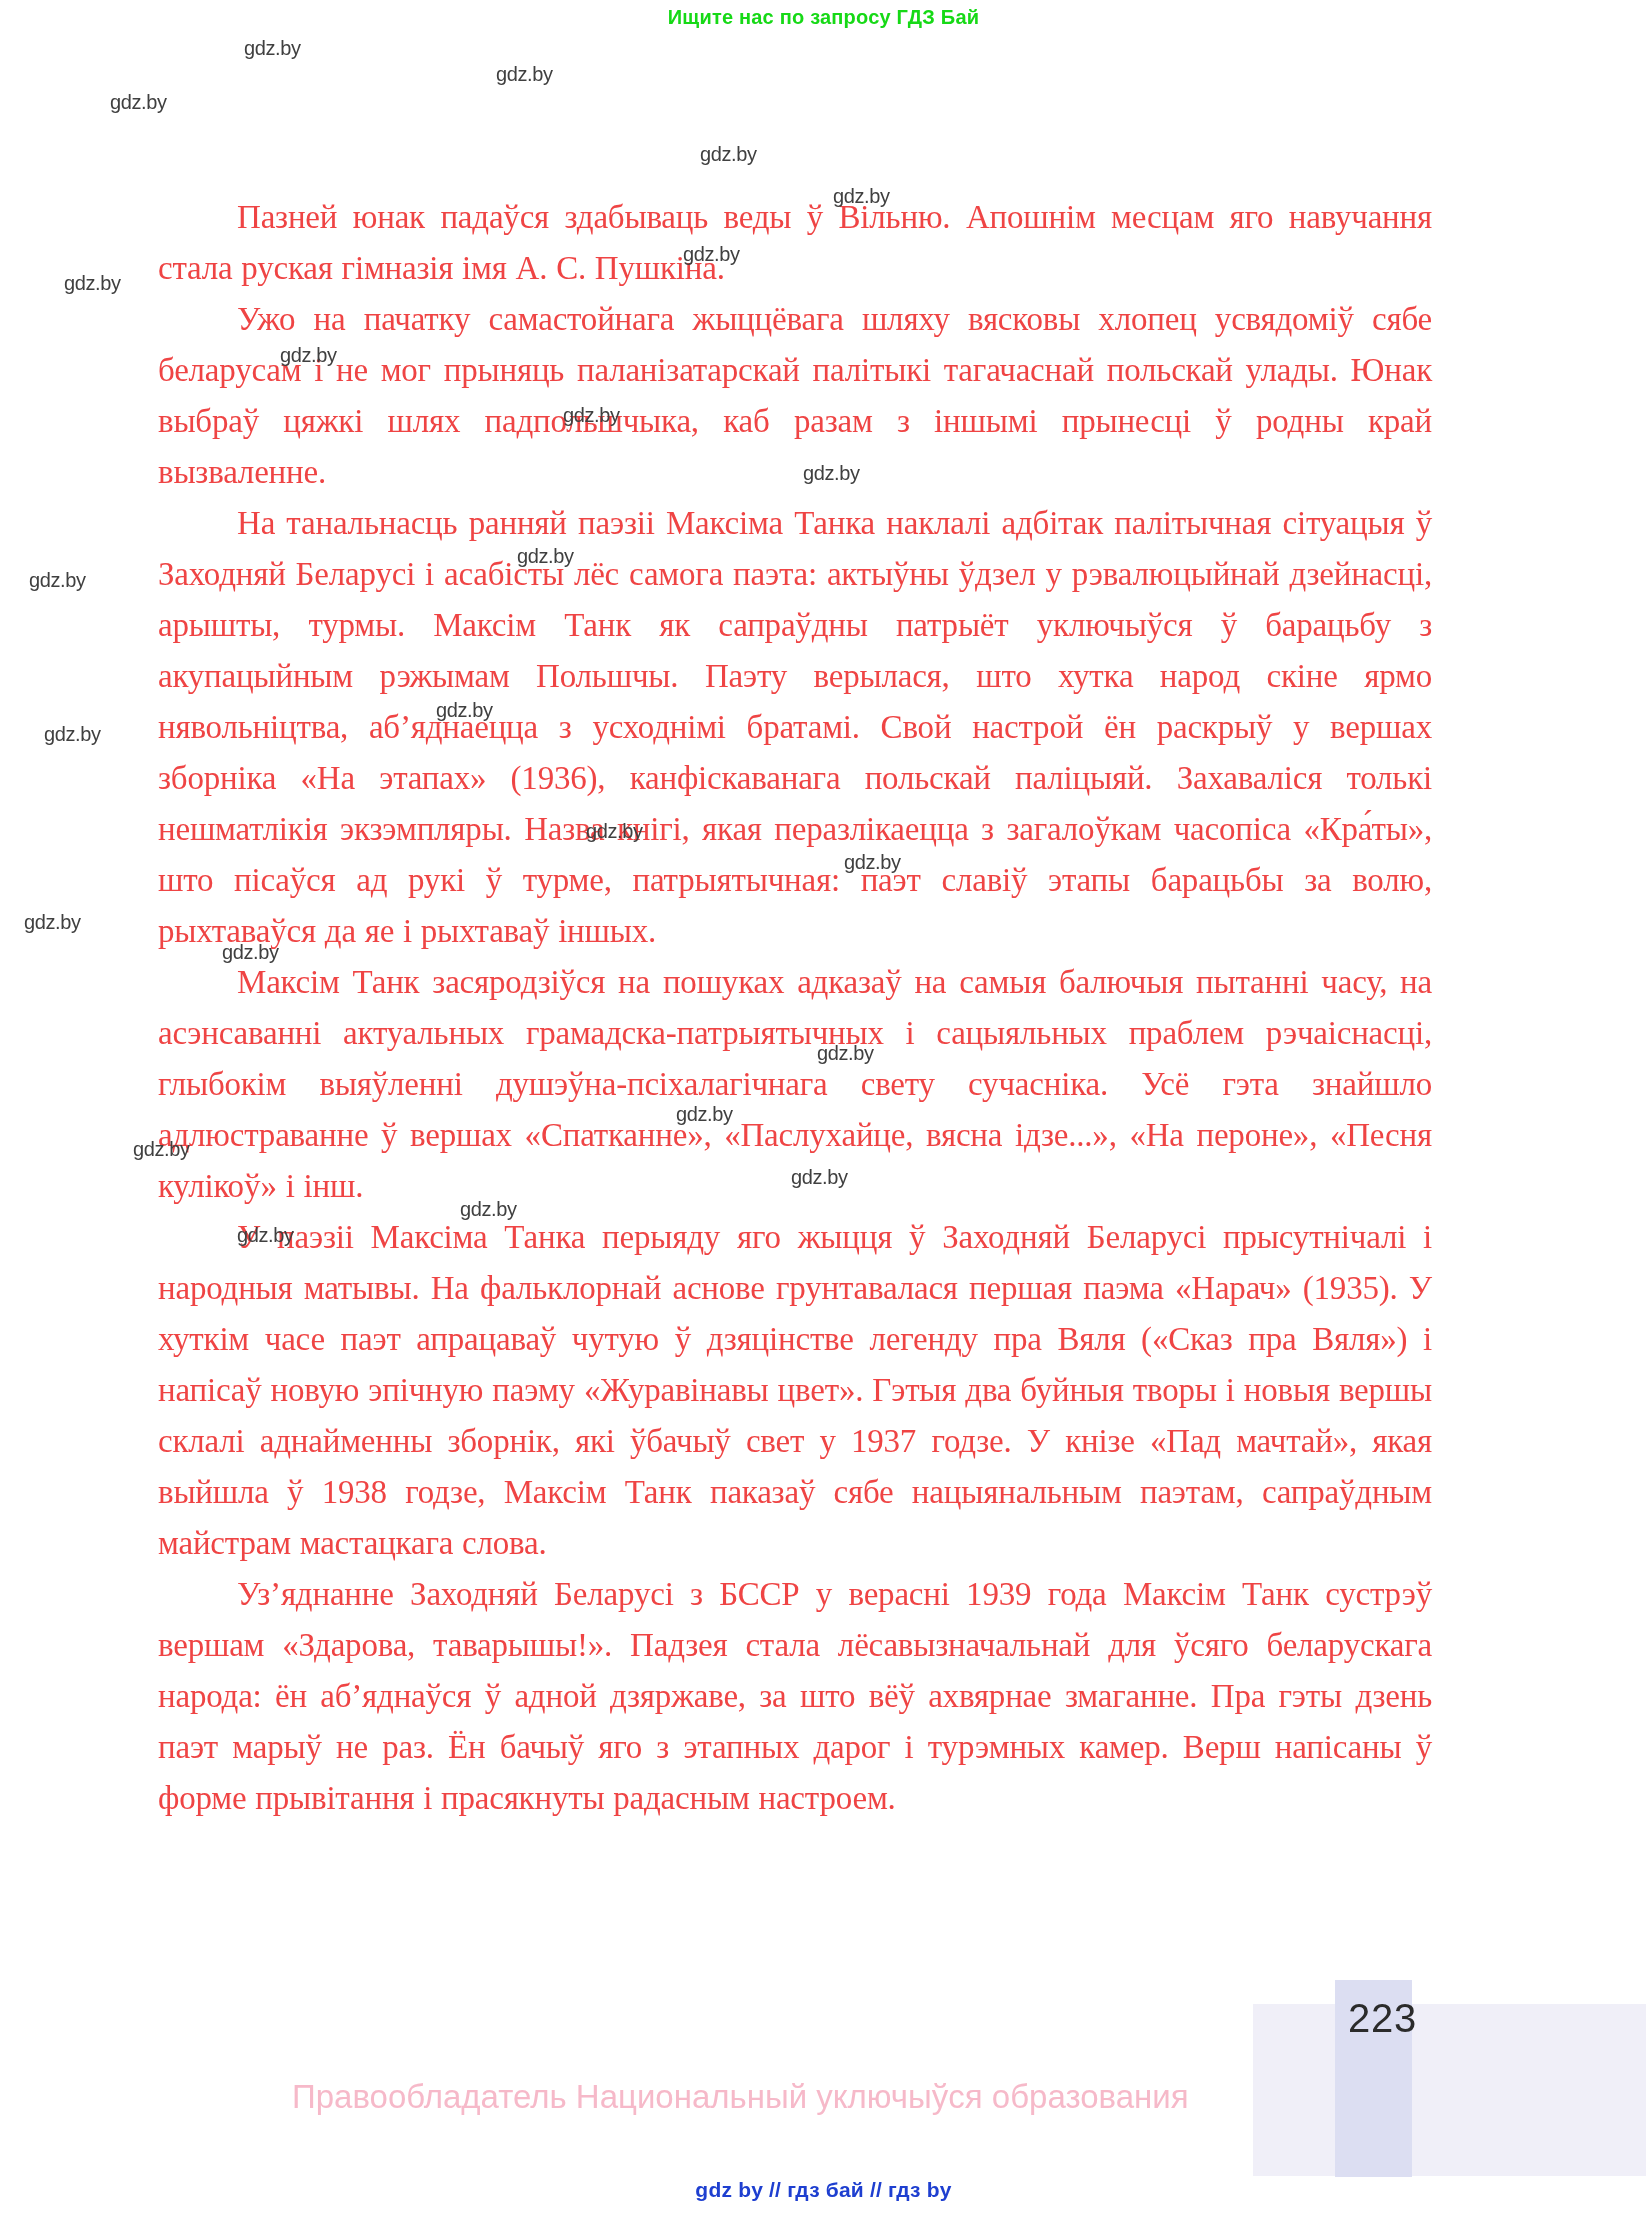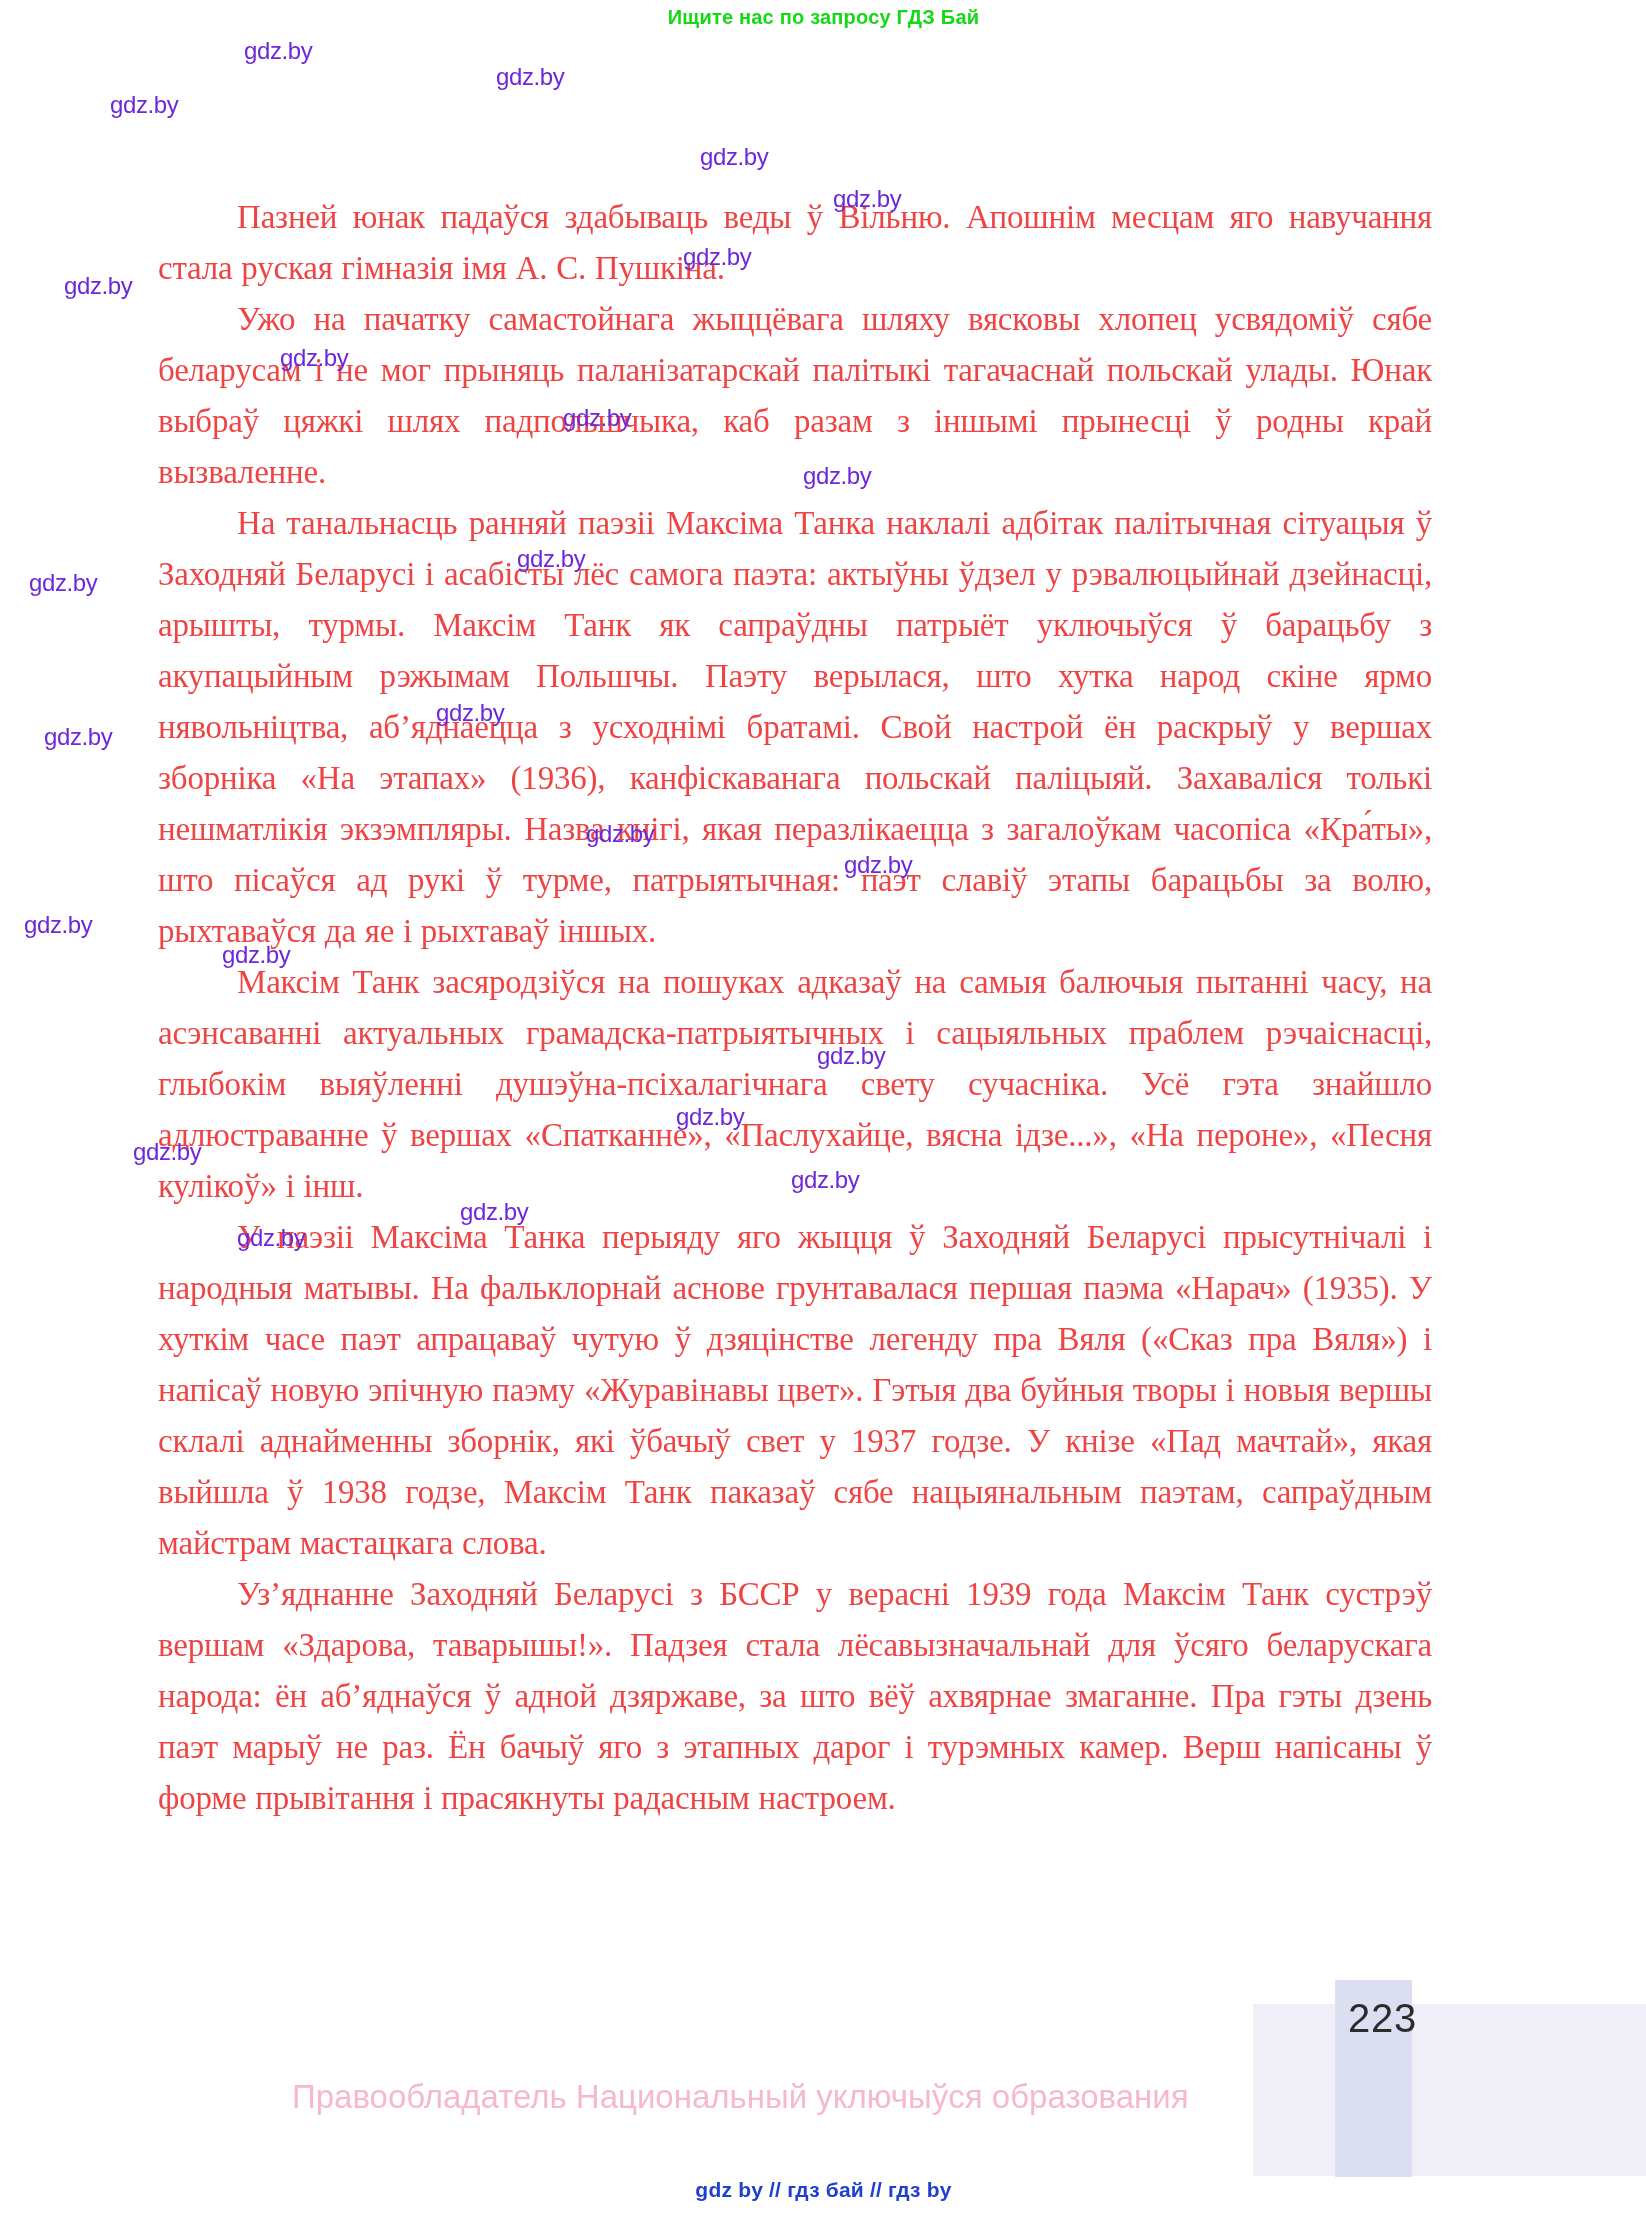--- a/index.html
+++ b/index.html
@@ -72,23 +72,23 @@
     word-spacing: 0.8px;
   }
   .para + .para {
     margin-top: 0px;
   }
 
   
   .wm {
     position: absolute;
     font-family: "Liberation Sans", "DejaVu Sans", sans-serif;
-    font-size: 24px;
+    font-size: 20px;
     font-weight: 500;
-    color: #6d28d9;
+    color: #404040;
     white-space: nowrap;
     letter-spacing: -0.4px;
   }
 
   
   .page-number {
     position: absolute;
     left: 1348px;
     top: 1996px;
     font-family: Liberation Sans, sans-serif;

